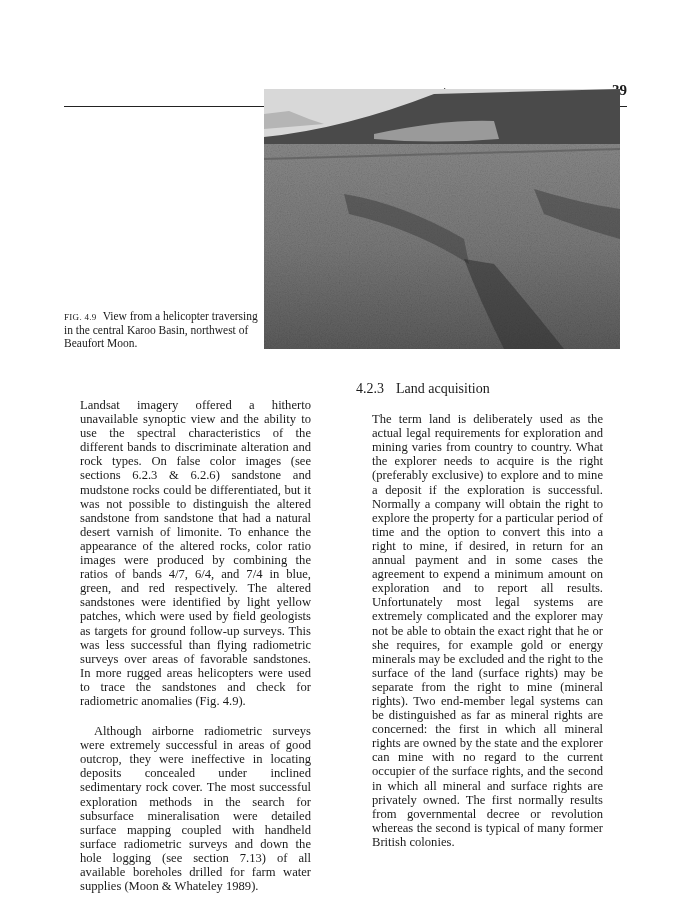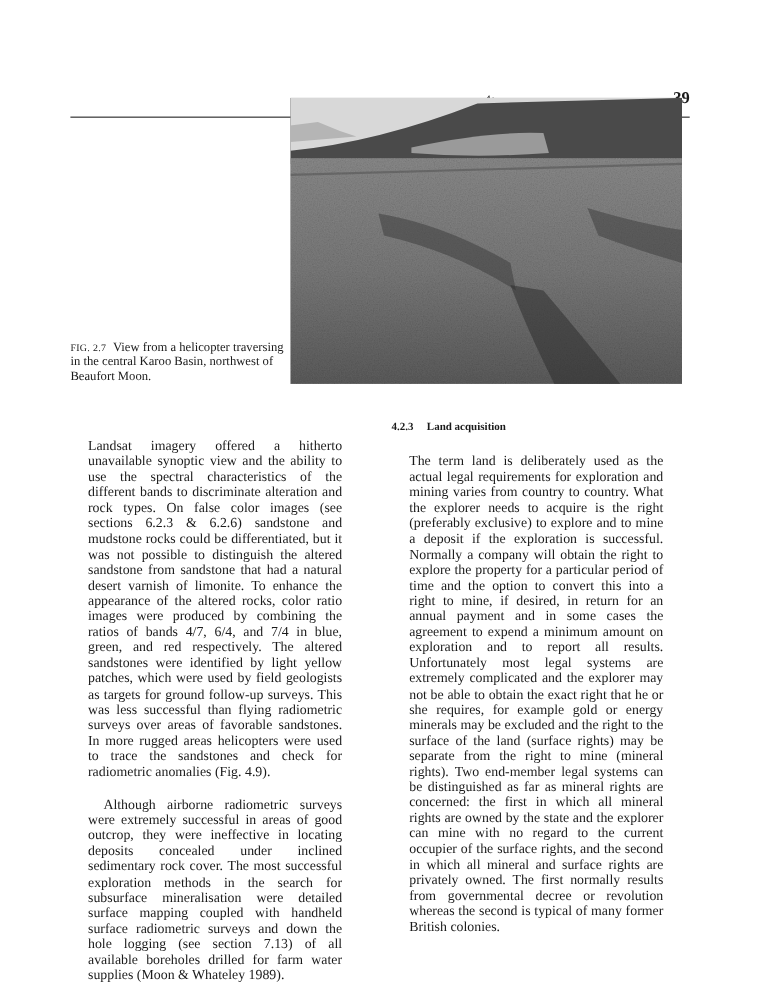--- a/index.html
+++ b/index.html
@@ -15,21 +15,21 @@
   .photo svg { display: block; width: 100%; height: 100%; }
   .caption { position: absolute; left: 64px; top: 310px; width: 200px; font-size: 11.5px;
              line-height: 13px; }
   .fig-label { font-size: 9px; letter-spacing: 0.3px; margin-right: 6px; }
   .col { position: absolute; top: 382px; width: 263px; font-size: 12.6px; line-height: 14.1px;
          text-align: justify; hyphens: manual; }
   .col-left { left: 64px; }
   .col-right { left: 356px; }
   .col p { margin: 16px; }
   .col p.indent { text-indent: 14px; }
-  .section-heading { font-weight: bold; font-size: 10px; margin: 0 0 13px 0; }
+  .section-heading { font-weight: normal; font-size: 14px; margin: 0 0 13px 0; }
   .section-number { margin-right: 12px; }
 </style>
 </head>
 <body>
 
 <div class="header">
   <span class="running-head">4: reconnaissance exploration</span>
   <span class="page-number">39</span>
 </div>
 
@@ -56,21 +56,21 @@
     <path d="M110 45 Q180 30 230 32 L235 50 Q170 55 110 50 Z" fill="#9a9a9a"></path>
     <rect x="0" y="55" width="356" height="205" fill="url(#ground)" filter="url(#grain)"></rect>
     <path d="M80 105 Q140 115 200 150 L205 175 Q150 140 85 125 Z" fill="#3e3e3e" opacity="0.55"></path>
     <path d="M270 100 Q320 115 356 120 L356 150 Q320 140 280 125 Z" fill="#3a3a3a" opacity="0.5"></path>
     <path d="M200 170 Q215 210 240 260 L300 260 Q260 210 230 175 Z" fill="#2e2e2e" opacity="0.55"></path>
     <path d="M0 70 Q150 65 356 60" stroke="#555" stroke-width="2" fill="none" opacity="0.6"></path>
   </svg>
 </div>
 
 <div class="caption">
-  <span class="fig-label">FIG. 2.7</span><span>View from a helicopter traversing in the central Karoo Basin, northwest of Beaufort Moon.</span>
+  <span class="fig-label">FIG. 4.9</span><span>View from a helicopter traversing in the central Karoo Basin, northwest of Beaufort Moon.</span>
 </div>
 
 <div class="col col-left">
   <p>Landsat imagery offered a hitherto unavailable synoptic view and the ability to use the spectral characteristics of the different bands to dis­criminate alteration and rock types. On false color images (see sections 6.2.3 &amp; 6.2.6) sand­stone and mudstone rocks could be differenti­ated, but it was not possible to distinguish the altered sandstone from sandstone that had a natural desert varnish of limonite. To enhance the appearance of the altered rocks, color ratio images were produced by combining the ratios of bands 4/7, 6/4, and 7/4 in blue, green, and red respectively. The altered sandstones were iden­tified by light yellow patches, which were used by field geologists as targets for ground follow-up surveys. This was less successful than flying radiometric surveys over areas of favorable sandstones. In more rugged areas helicopters were used to trace the sandstones and check for radiometric anomalies (Fig. 4.9).</p>
   <p class="indent">Although airborne radiometric surveys were extremely successful in areas of good outcrop, they were ineffective in locating deposits con­cealed under inclined sedimentary rock cover. The most successful exploration methods in the search for subsurface mineralisation were detailed surface mapping coupled with hand­held surface radiometric surveys and down the hole logging (see section 7.13) of all available boreholes drilled for farm water supplies (Moon &amp; Whateley 1989).</p>
 </div>
 
 <div class="col col-right">
   <div class="section-heading">
     <span class="section-number">4.2.3</span><span>Land acquisition</span>

